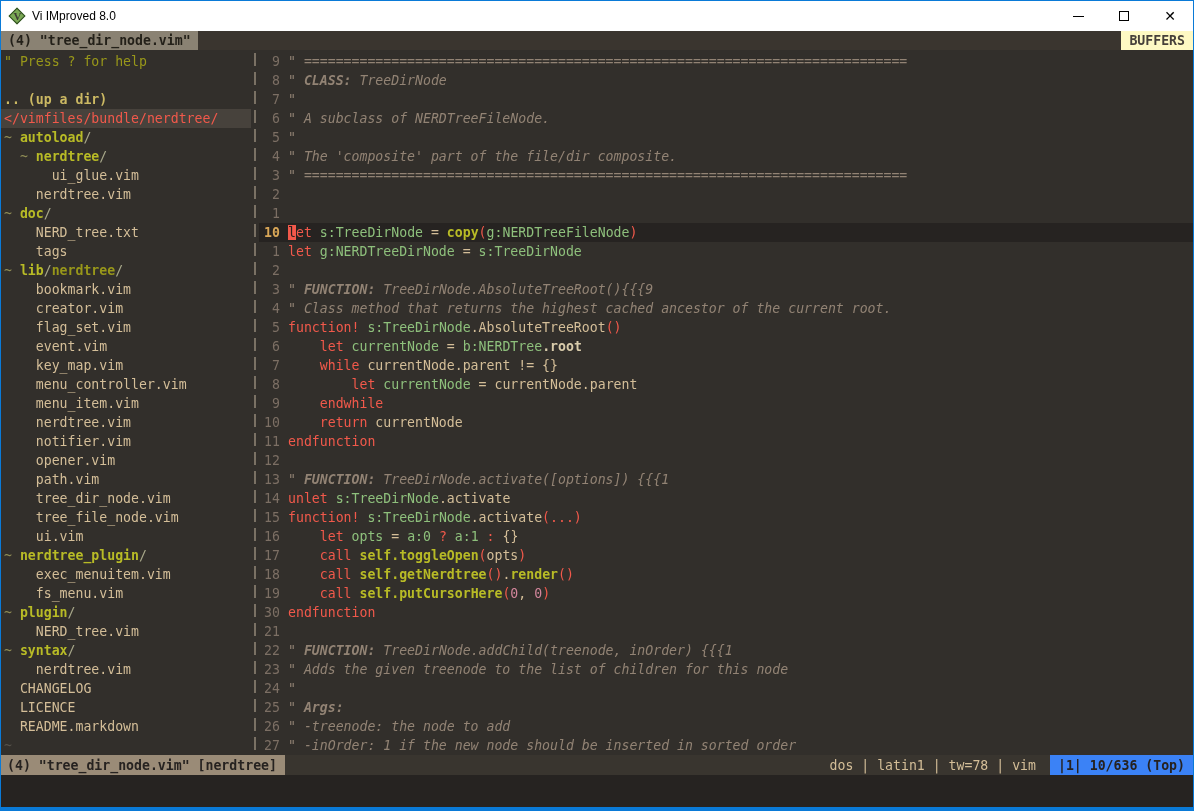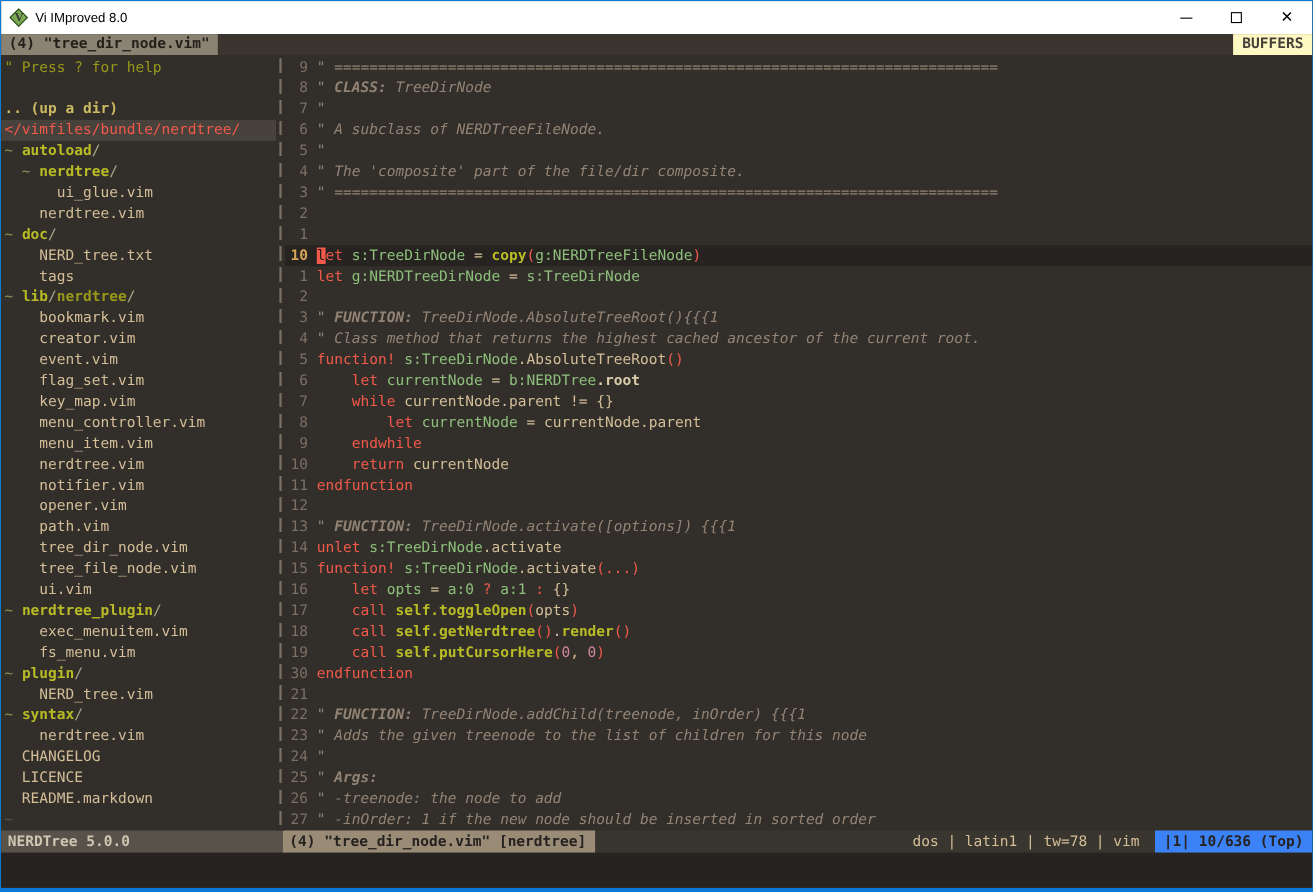--- a/index.html
+++ b/index.html
@@ -172,22 +172,22 @@
           <div class="trow"><span class="seg-tilde">~ </span><span class="seg-dir">autoload</span><span class="seg-slash">/</span></div>
           <div class="trow"><span class="seg-tilde">  ~ </span><span class="seg-dir">nerdtree</span><span class="seg-slash">/</span></div>
           <div class="trow"><span class="seg-file">      ui_glue.vim</span></div>
           <div class="trow"><span class="seg-file">    nerdtree.vim</span></div>
           <div class="trow"><span class="seg-tilde">~ </span><span class="seg-dir">doc</span><span class="seg-slash">/</span></div>
           <div class="trow"><span class="seg-file">    NERD_tree.txt</span></div>
           <div class="trow"><span class="seg-file">    tags</span></div>
           <div class="trow"><span class="seg-tilde">~ </span><span class="seg-dir">lib</span><span class="seg-slash">/</span><span class="seg-dir2">nerdtree</span><span class="seg-slash">/</span></div>
           <div class="trow"><span class="seg-file">    bookmark.vim</span></div>
           <div class="trow"><span class="seg-file">    creator.vim</span></div>
+          <div class="trow"><span class="seg-file">    flag_set.vim</span></div>
           <div class="trow"><span class="seg-file">    event.vim</span></div>
-          <div class="trow"><span class="seg-file">    flag_set.vim</span></div>
           <div class="trow"><span class="seg-file">    key_map.vim</span></div>
           <div class="trow"><span class="seg-file">    menu_controller.vim</span></div>
           <div class="trow"><span class="seg-file">    menu_item.vim</span></div>
           <div class="trow"><span class="seg-file">    nerdtree.vim</span></div>
           <div class="trow"><span class="seg-file">    notifier.vim</span></div>
           <div class="trow"><span class="seg-file">    opener.vim</span></div>
           <div class="trow"><span class="seg-file">    path.vim</span></div>
           <div class="trow"><span class="seg-file">    tree_dir_node.vim</span></div>
           <div class="trow"><span class="seg-file">    tree_file_node.vim</span></div>
           <div class="trow"><span class="seg-file">    ui.vim</span></div>
@@ -212,21 +212,21 @@
           <div class="erow"><span class="lnum">7</span><span class="code"><span class="seg-c">"</span></span></div>
           <div class="erow"><span class="lnum">6</span><span class="code"><span class="seg-c">" A subclass of NERDTreeFileNode.</span></span></div>
           <div class="erow"><span class="lnum">5</span><span class="code"><span class="seg-c">"</span></span></div>
           <div class="erow"><span class="lnum">4</span><span class="code"><span class="seg-c">" The 'composite' part of the file/dir composite.</span></span></div>
           <div class="erow"><span class="lnum">3</span><span class="code"><span class="seg-c">" ============================================================================</span></span></div>
           <div class="erow"><span class="lnum">2</span><span class="code"></span></div>
           <div class="erow"><span class="lnum">1</span><span class="code"></span></div>
           <div class="erow cursorline"><span class="lnum curnum">10</span><span class="code"><span class="seg-cur">l</span><span class="seg-k">et</span><span class="seg-t"> </span><span class="seg-v">s:TreeDirNode</span><span class="seg-t"> = </span><span class="seg-f">copy</span><span class="seg-k">(</span><span class="seg-v">g:NERDTreeFileNode</span><span class="seg-k">)</span></span></div>
           <div class="erow"><span class="lnum">1</span><span class="code"><span class="seg-k">let</span><span class="seg-t"> </span><span class="seg-v">g:NERDTreeDirNode</span><span class="seg-t"> = </span><span class="seg-v">s:TreeDirNode</span></span></div>
           <div class="erow"><span class="lnum">2</span><span class="code"></span></div>
-          <div class="erow"><span class="lnum">3</span><span class="code"><span class="seg-c">" </span><span class="seg-cb">FUNCTION:</span><span class="seg-c"> TreeDirNode.AbsoluteTreeRoot(){{{1</span></span></div>
+          <div class="erow"><span class="lnum">3</span><span class="code"><span class="seg-c">" </span><span class="seg-cb">FUNCTION:</span><span class="seg-c"> TreeDirNode.AbsoluteTreeRoot(){{{9</span></span></div>
           <div class="erow"><span class="lnum">4</span><span class="code"><span class="seg-c">" Class method that returns the highest cached ancestor of the current root.</span></span></div>
           <div class="erow"><span class="lnum">5</span><span class="code"><span class="seg-k">function!</span><span class="seg-t"> </span><span class="seg-v">s:TreeDirNode</span><span class="seg-t">.AbsoluteTreeRoot</span><span class="seg-k">()</span></span></div>
           <div class="erow"><span class="lnum">6</span><span class="code"><span class="seg-t">    </span><span class="seg-k">let</span><span class="seg-t"> </span><span class="seg-v">currentNode</span><span class="seg-t"> = </span><span class="seg-v">b:NERDTree</span><span class="seg-tb">.root</span></span></div>
           <div class="erow"><span class="lnum">7</span><span class="code"><span class="seg-t">    </span><span class="seg-k">while</span><span class="seg-t"> currentNode.parent != {}</span></span></div>
           <div class="erow"><span class="lnum">8</span><span class="code"><span class="seg-t">        </span><span class="seg-k">let</span><span class="seg-t"> </span><span class="seg-v">currentNode</span><span class="seg-t"> = currentNode.parent</span></span></div>
           <div class="erow"><span class="lnum">9</span><span class="code"><span class="seg-t">    </span><span class="seg-k">endwhile</span></span></div>
           <div class="erow"><span class="lnum">10</span><span class="code"><span class="seg-t">    </span><span class="seg-k">return</span><span class="seg-t"> currentNode</span></span></div>
           <div class="erow"><span class="lnum">11</span><span class="code"><span class="seg-k">endfunction</span></span></div>
           <div class="erow"><span class="lnum">12</span><span class="code"></span></div>
           <div class="erow"><span class="lnum">13</span><span class="code"><span class="seg-c">" </span><span class="seg-cb">FUNCTION:</span><span class="seg-c"> TreeDirNode.activate([options]) {{{1</span></span></div>
@@ -242,21 +242,20 @@
           <div class="erow"><span class="lnum">23</span><span class="code"><span class="seg-c">" Adds the given treenode to the list of children for this node</span></span></div>
           <div class="erow"><span class="lnum">24</span><span class="code"><span class="seg-c">"</span></span></div>
           <div class="erow"><span class="lnum">25</span><span class="code"><span class="seg-c">" </span><span class="seg-cb">Args:</span></span></div>
           <div class="erow"><span class="lnum">26</span><span class="code"><span class="seg-c">" -treenode: the node to add</span></span></div>
           <div class="erow"><span class="lnum">27</span><span class="code"><span class="seg-c">" -inOrder: 1 if the new node should be inserted in sorted order</span></span></div>
         </div>
     </div>
   </div>
 
   <div class="statusrow">
-    <div class="status-nerdtree">NERDTree 5.0.0</div>
     <div class="status-main">
       <span class="status-left">(4) "tree_dir_node.vim" [nerdtree]</span>
       <span class="status-mid">dos | latin1 | tw=78 | vim</span>
       <span class="status-right">|1| 10/636 (Top)</span>
     </div>
   </div>
 
   <div class="cmdline"></div>
 
 </div>

